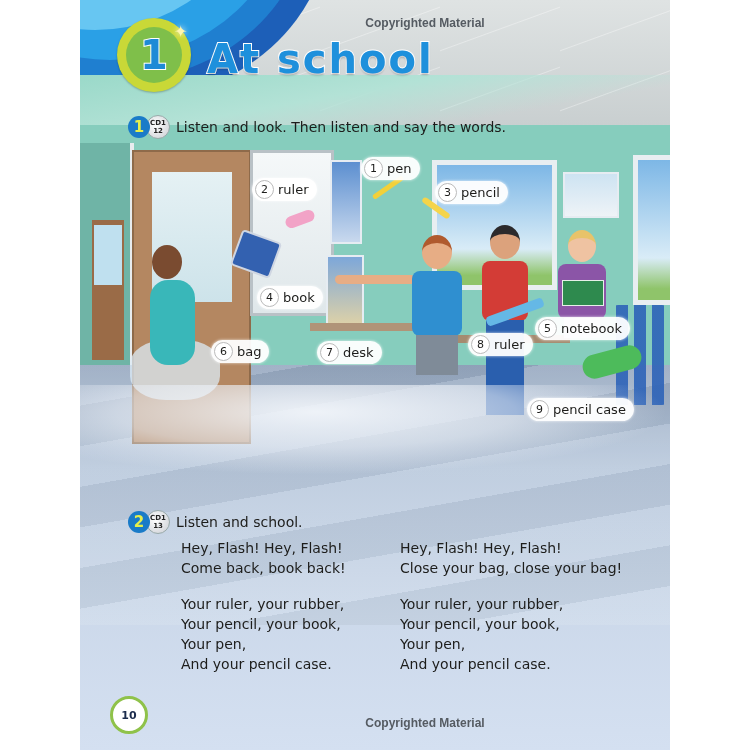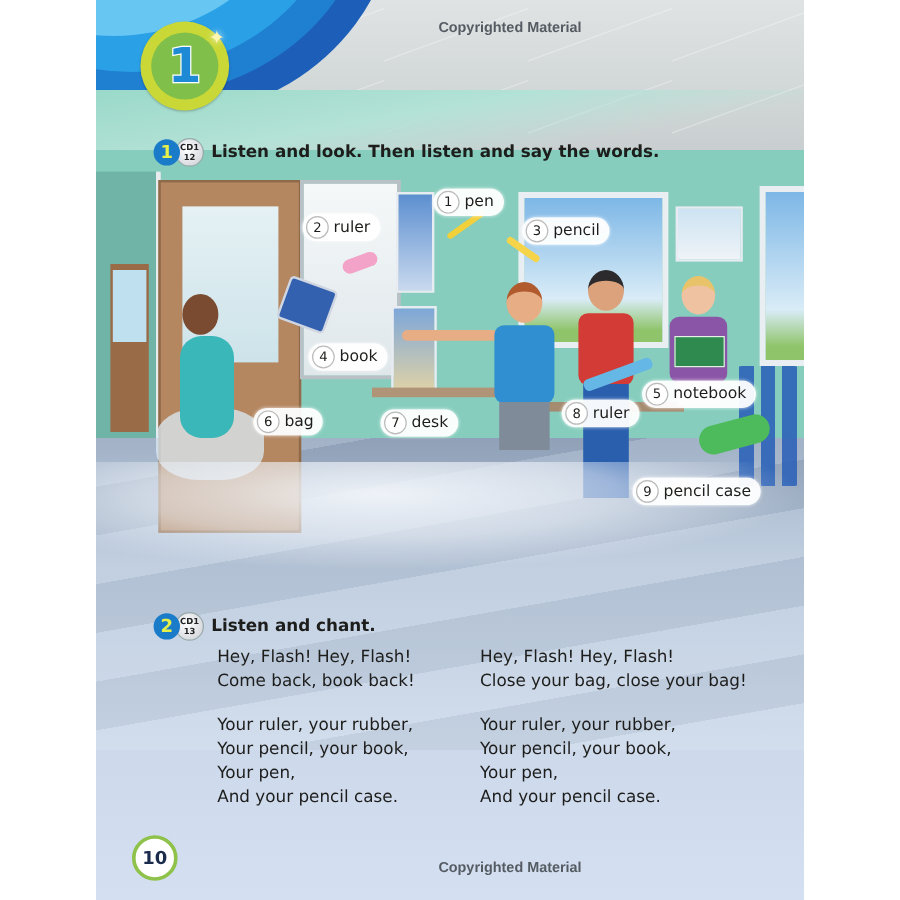--- a/index.html
+++ b/index.html
@@ -60,21 +60,21 @@
   }
   .act-num {
     position: relative; width: 22px; height: 22px; border-radius: 50%; background: #1a7bc8;
     color: #e5ef4c; font-weight: bold; font-size: 15px; display: flex; align-items: center; justify-content: center;
   }
   .cd-badge {
     width: 22px; height: 22px; border-radius: 50%; background: radial-gradient(circle at 40% 40%, #ffffff, #c9ccd2);
     margin-left: -10px; display: flex; flex-direction: column; align-items: center; justify-content: center;
     font-size: 7px; line-height: 8px; color: #222; font-weight: bold; border: 1px solid #9aa;
   }
-  .act-text { font-weight: bold; font-size: 14px; color: #1d1d1b; }
+  .act-text { font-weight: normal; font-size: 14px; color: #1d1d1b; }
   .act1 { left: 48px; top: 115px; }
   .act1 .glow {
     position: absolute; left: -10px; top: -6px; width: 420px; height: 34px; border-radius: 20px;
     background: radial-gradient(ellipse at center, rgba(230,255,248,0.85) 0%, rgba(210,245,235,0.5) 60%, rgba(210,245,235,0) 100%);
     z-index: -1;
   }
   .act2 { left: 48px; top: 510px; }
 
   
   .scene { position: absolute; left: 0; top: 125px; width: 590px; height: 300px; }
@@ -147,21 +147,21 @@
   .chant { position: absolute; top: 538px; font-family: "DejaVu Sans", sans-serif; font-size: 14px; color: #1d1d1b; line-height: 20px; }
   .chant.left { left: 101px; }
   .chant.right { left: 320px; }
   .stanza { margin-bottom: 16px; }
   .line { display: block; }
 
   
   .footer { position: absolute; left: 30px; top: 696px; display: flex; align-items: center; }
   .page-num {
     width: 32px; height: 32px; border-radius: 50%; background: #ffffff; border: 3px solid #8fc24a;
-    display: flex; align-items: center; justify-content: center; font-weight: bold; font-size: 15px; color: #1b2b4c; z-index: 2;
+    display: flex; align-items: center; justify-content: center; font-weight: bold; font-size: 11px; color: #1b2b4c; z-index: 2;
   }
   .footer-tab {
     margin-left: -10px; height: 22px; padding: 0 14px 0 18px; border-radius: 0 12px 12px 0;
     background: linear-gradient(#2fa7e2, #1b80c7); color: #e7f58f; font-size: 12px; font-weight: bold;
     display: flex; align-items: center;
   }
 </style>
 </head>
 <body>
 
@@ -175,20 +175,21 @@
   <div class="mint-band"></div>
 
   <div class="copyright top">Copyrighted Material</div>
 
   <div class="unit-badge">
     <div class="unit-badge-inner">
       <span class="unit-number">1</span>
     </div>
   </div>
   <span class="sparkle">✦</span>
+  <div class="unit-title">At school</div>
 
   <div class="scene">
     <div class="wall"></div>
     <div class="floor"></div>
     <div class="left-door-frame"></div>
     <div class="left-door"></div>
     <div class="left-door-win"></div>
     <div class="door">
         <div class="door-glass"></div>
       </div>
@@ -280,21 +281,21 @@
     </div>
     <span class="act-text">Listen and look. Then listen and say the words.</span>
   </div>
 
   <div class="activity act2">
     <div class="act-num">2</div>
     <div class="cd-badge">
       <span>CD1</span>
       <span>13</span>
     </div>
-    <span class="act-text">Listen and chant.</span>
+    <span class="act-text">Listen and school.</span>
   </div>
 
   <div class="chant left">
     <div class="stanza">
       <span class="line">Hey, Flash! Hey, Flash!</span>
       <span class="line">Come back, book back!</span>
     </div>
     <div class="stanza">
       <span class="line">Your ruler, your rubber,</span>
       <span class="line">Your pencil, your book,</span>

